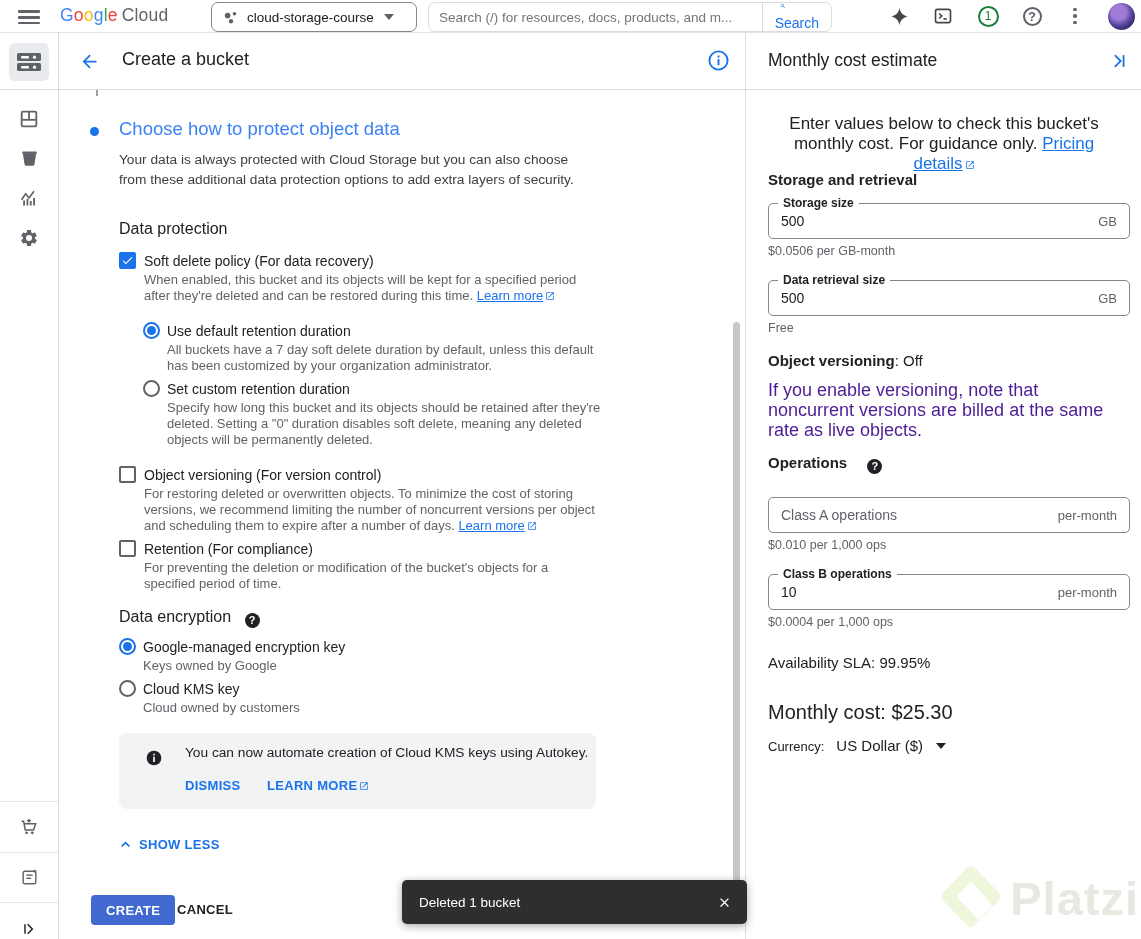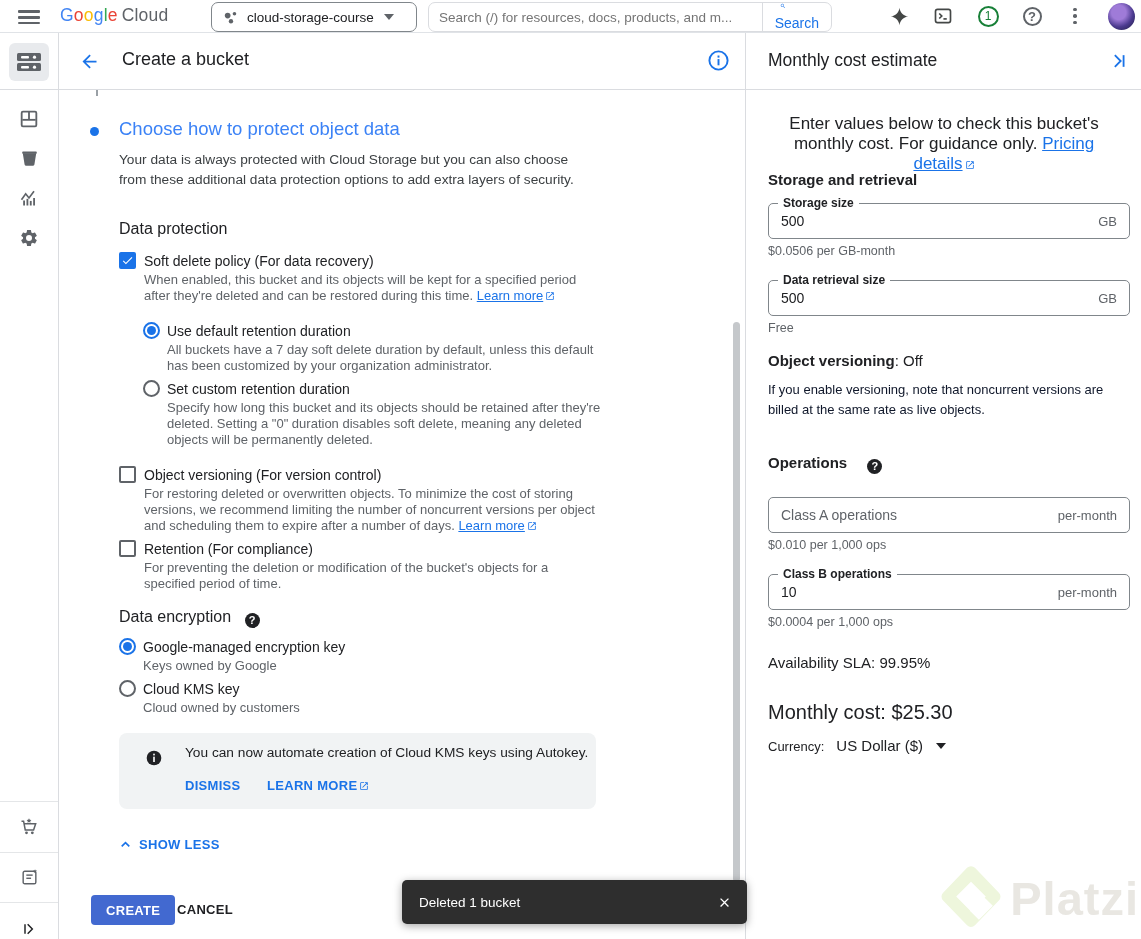--- a/index.html
+++ b/index.html
@@ -104,21 +104,21 @@
   .pp { position:absolute; left:22px; }
   .p-intro { width:352px; font-size:17px; line-height:20px; color:#202124;text-align:center; }
   .p-h { font-size:15px; font-weight:700; color:#202124; }
   .fld { position:absolute; left:22px; width:362px; height:36px; border:1px solid #80868b; border-radius:5px; background:#fff; }
   .fld-label { position:absolute; left:9px; top:-8px; background:#fff; padding:0 5px; font-size:12px; font-weight:600; color:#202124; }
   .fld input { position:absolute; left:12px; top:1px; width:270px; height:32px; border:0; outline:0;
                font-size:14px; color:#202124; font-family:"Liberation Sans", sans-serif; background:transparent; }
   .fld input::placeholder { color:#5f6368; }
   .fld-unit { position:absolute; right:12px; top:10px; font-size:13px; color:#5f6368; }
   .helper { position:absolute; left:22px; font-size:12.5px; color:#5f6368; }
-  .p-note { width:358px; font-size:13px; line-height:20px; color:#0f172a; }
+  .p-note { width:358px; font-size:18px; line-height:20px; color:#4c1d95; }
   .cur-lbl { font-size:13px; color:#202124; }
   .cur-val { font-size:15px; color:#202124; margin-left:12px; }
 
   
   #toast { position:absolute; left:402px; top:880px; width:345px; height:44px; background:#2e2e2e;
            border-radius:5px; box-shadow:0 2px 8px rgba(0,0,0,.35); z-index:40;
            display:flex; align-items:center; }
   #toast .msg { color:#fff; font-size:13.5px; margin-left:17px; flex:1; }
   #toast .x { width:34px; height:34px; margin-right:6px; display:flex; align-items:center; justify-content:center; cursor:pointer; }
 

